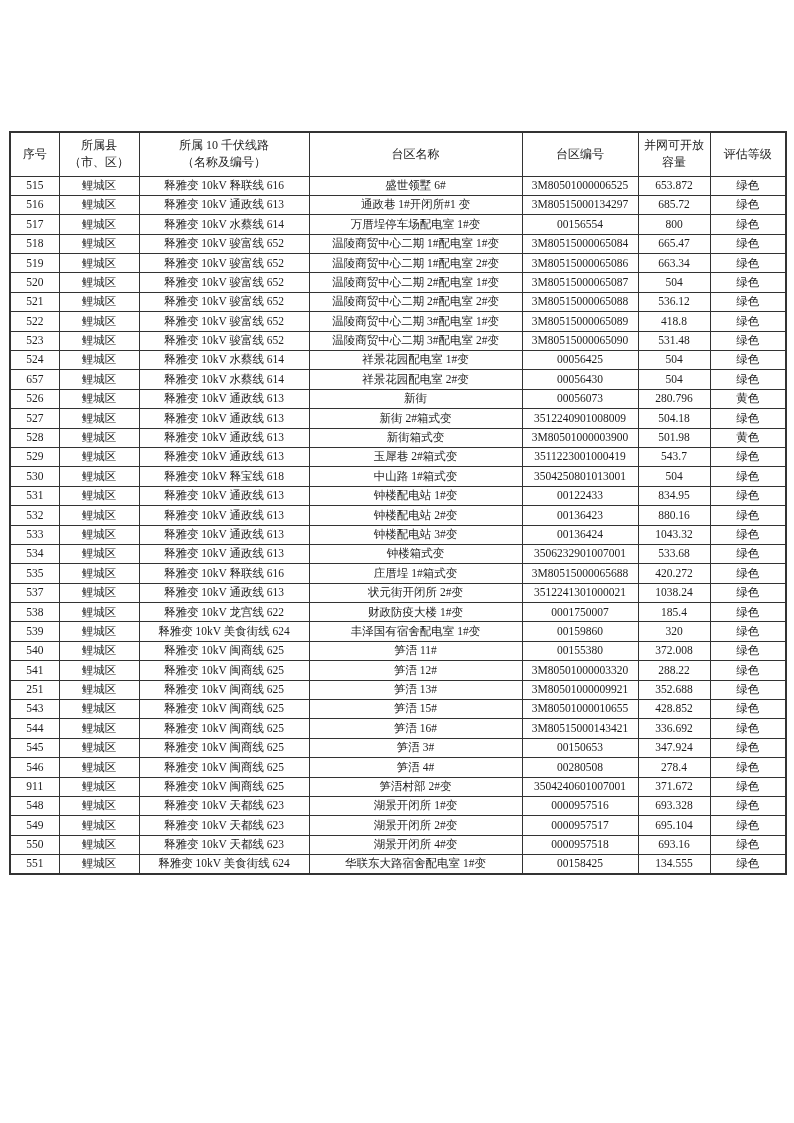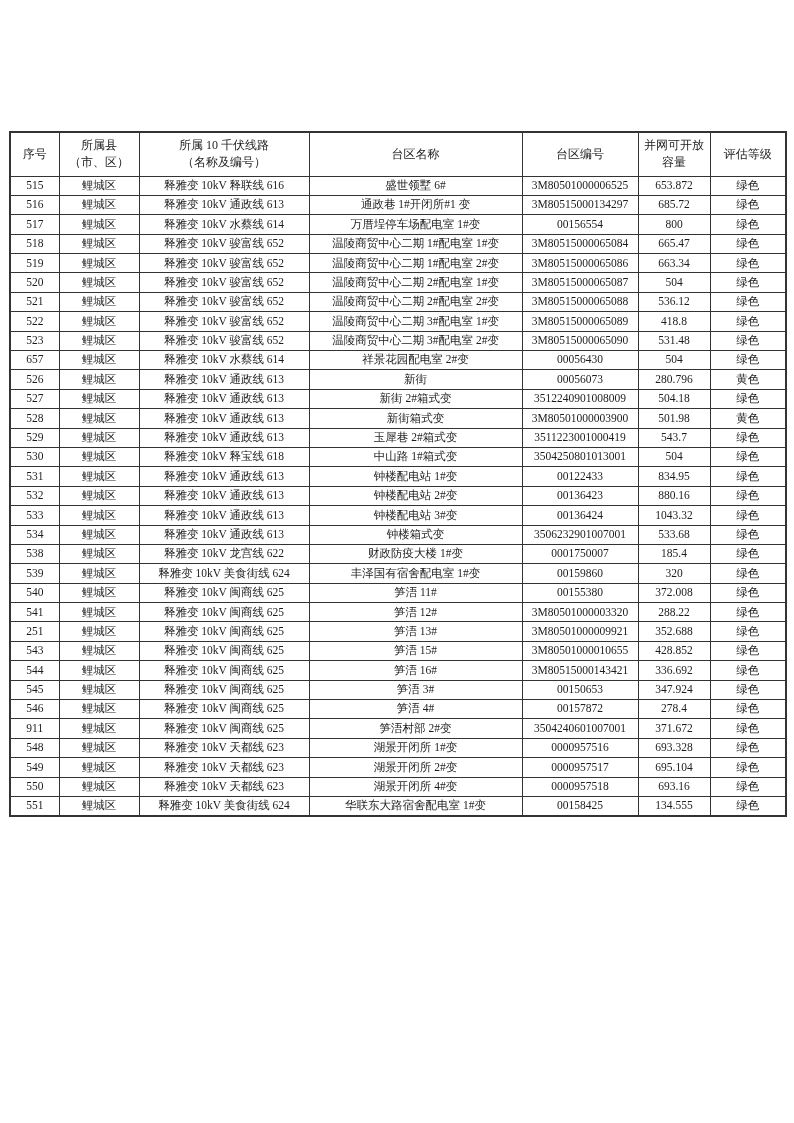--- a/index.html
+++ b/index.html
@@ -151,20 +151,29 @@
         <tr>
           <td>523</td>
           <td>鲤城区</td>
           <td>释雅变 10kV 骏富线 652</td>
           <td>温陵商贸中心二期 3#配电室 2#变</td>
           <td>3M80515000065090</td>
           <td>531.48</td>
           <td>绿色</td>
         </tr>
         <tr>
+          <td>524</td>
+          <td>鲤城区</td>
+          <td>释雅变 10kV 水蔡线 614</td>
+          <td>祥景花园配电室 1#变</td>
+          <td>00056425</td>
+          <td>504</td>
+          <td>绿色</td>
+        </tr>
+        <tr>
           <td>657</td>
           <td>鲤城区</td>
           <td>释雅变 10kV 水蔡线 614</td>
           <td>祥景花园配电室 2#变</td>
           <td>00056430</td>
           <td>504</td>
           <td>绿色</td>
         </tr>
         <tr>
           <td>526</td>
@@ -241,20 +250,38 @@
         <tr>
           <td>534</td>
           <td>鲤城区</td>
           <td>释雅变 10kV 通政线 613</td>
           <td>钟楼箱式变</td>
           <td>3506232901007001</td>
           <td>533.68</td>
           <td>绿色</td>
         </tr>
         <tr>
+          <td>535</td>
+          <td>鲤城区</td>
+          <td>释雅变 10kV 释联线 616</td>
+          <td>庄厝埕 1#箱式变</td>
+          <td>3M80515000065688</td>
+          <td>420.272</td>
+          <td>绿色</td>
+        </tr>
+        <tr>
+          <td>537</td>
+          <td>鲤城区</td>
+          <td>释雅变 10kV 通政线 613</td>
+          <td>状元街开闭所 2#变</td>
+          <td>3512241301000021</td>
+          <td>1038.24</td>
+          <td>绿色</td>
+        </tr>
+        <tr>
           <td>538</td>
           <td>鲤城区</td>
           <td>释雅变 10kV 龙宫线 622</td>
           <td>财政防疫大楼 1#变</td>
           <td>0001750007</td>
           <td>185.4</td>
           <td>绿色</td>
         </tr>
         <tr>
           <td>539</td>
@@ -317,21 +344,21 @@
           <td>笋浯 3#</td>
           <td>00150653</td>
           <td>347.924</td>
           <td>绿色</td>
         </tr>
         <tr>
           <td>546</td>
           <td>鲤城区</td>
           <td>释雅变 10kV 闽商线 625</td>
           <td>笋浯 4#</td>
-          <td>00157872</td>
+          <td>00280508</td>
           <td>278.4</td>
           <td>绿色</td>
         </tr>
         <tr>
           <td>911</td>
           <td>鲤城区</td>
           <td>释雅变 10kV 闽商线 625</td>
           <td>笋浯村部 2#变</td>
           <td>3504240601007001</td>
           <td>371.672</td>

